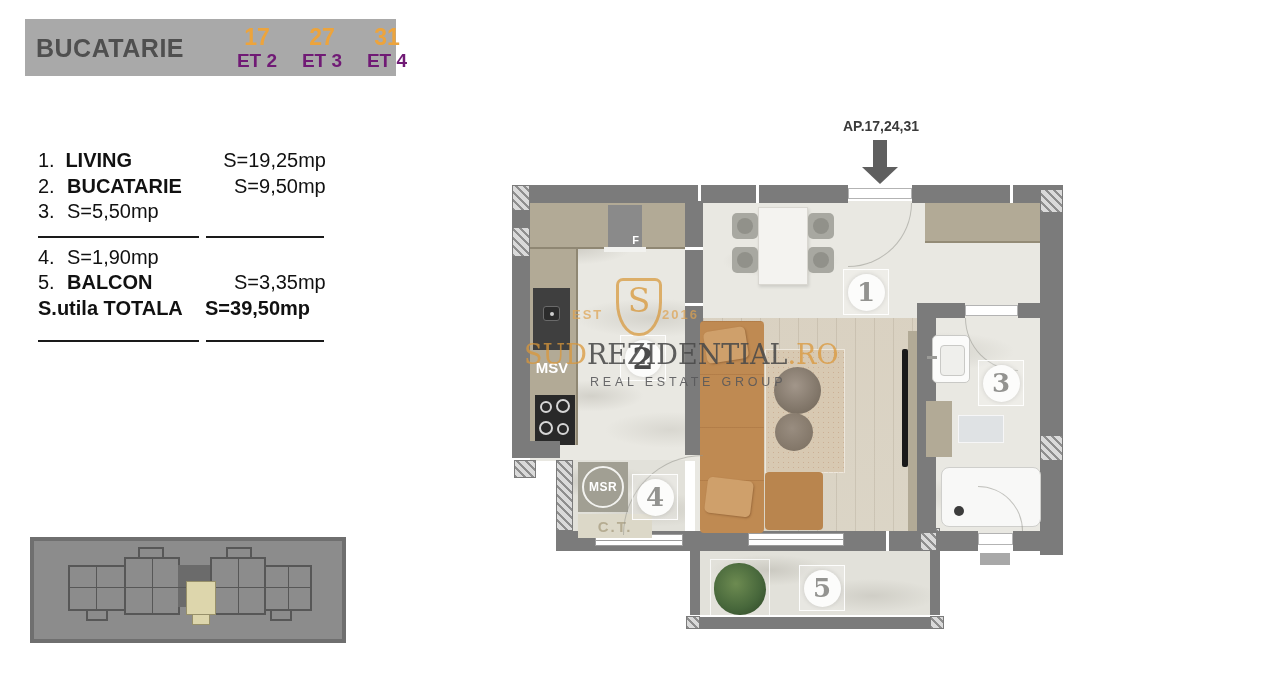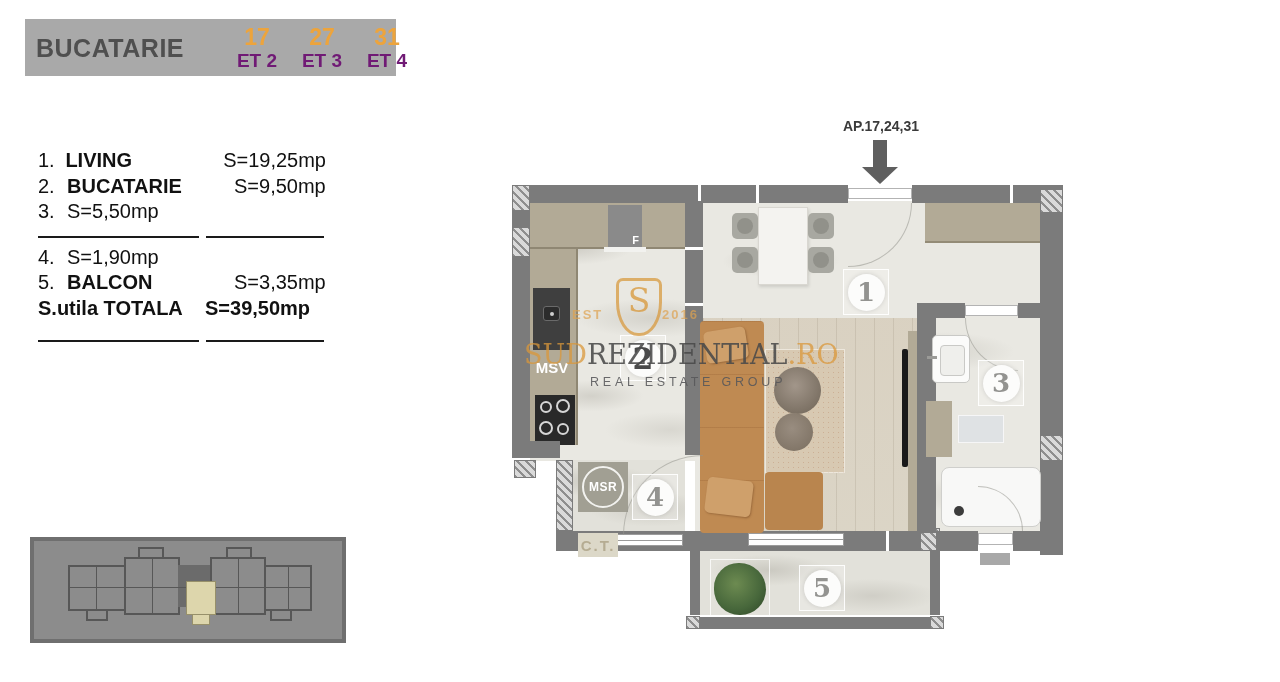--- a/index.html
+++ b/index.html
@@ -309,21 +309,21 @@
     </div>
     <div class="abs beige" style="left:414px;top:218px;width:26px;height:56px;"></div>
     <div class="abs mat" style="left:446px;top:232px;width:46px;height:28px;"></div>
     <div class="abs shower" style="left:429px;top:284px;width:100px;height:60px;">
       <div class="drain"></div>
     </div>
 
     <div class="abs msr-box" style="left:66px;top:279px;width:50px;height:50px;">
       <div class="msr-circ">MSR</div>
     </div>
-    <div class="abs ct-box" style="left:66px;top:350px;width:40px;height:24px;">C.T.</div>
+    <div class="abs ct-box" style="left:66px;top:331px;width:74px;height:24px;">C.T.</div>
 
     <div class="abs wall" style="left:178px;top:368px;width:10px;height:64px;"></div>
     <div class="abs wall" style="left:418px;top:368px;width:10px;height:64px;"></div>
     <div class="abs plant-frame" style="left:198px;top:376px;width:60px;height:60px;"></div>
     <div class="abs plant" style="left:202px;top:380px;width:52px;height:52px;"></div>
     <div class="abs wall" style="left:188px;top:434px;width:230px;height:12px;"></div>
     <div class="abs hatch" style="left:174px;top:433px;width:14px;height:13px;"></div>
     <div class="abs hatch" style="left:418px;top:433px;width:14px;height:13px;"></div>
 
     <div class="abs arc arc-tl" style="left:336px;top:20px;width:64px;height:64px;"></div>

